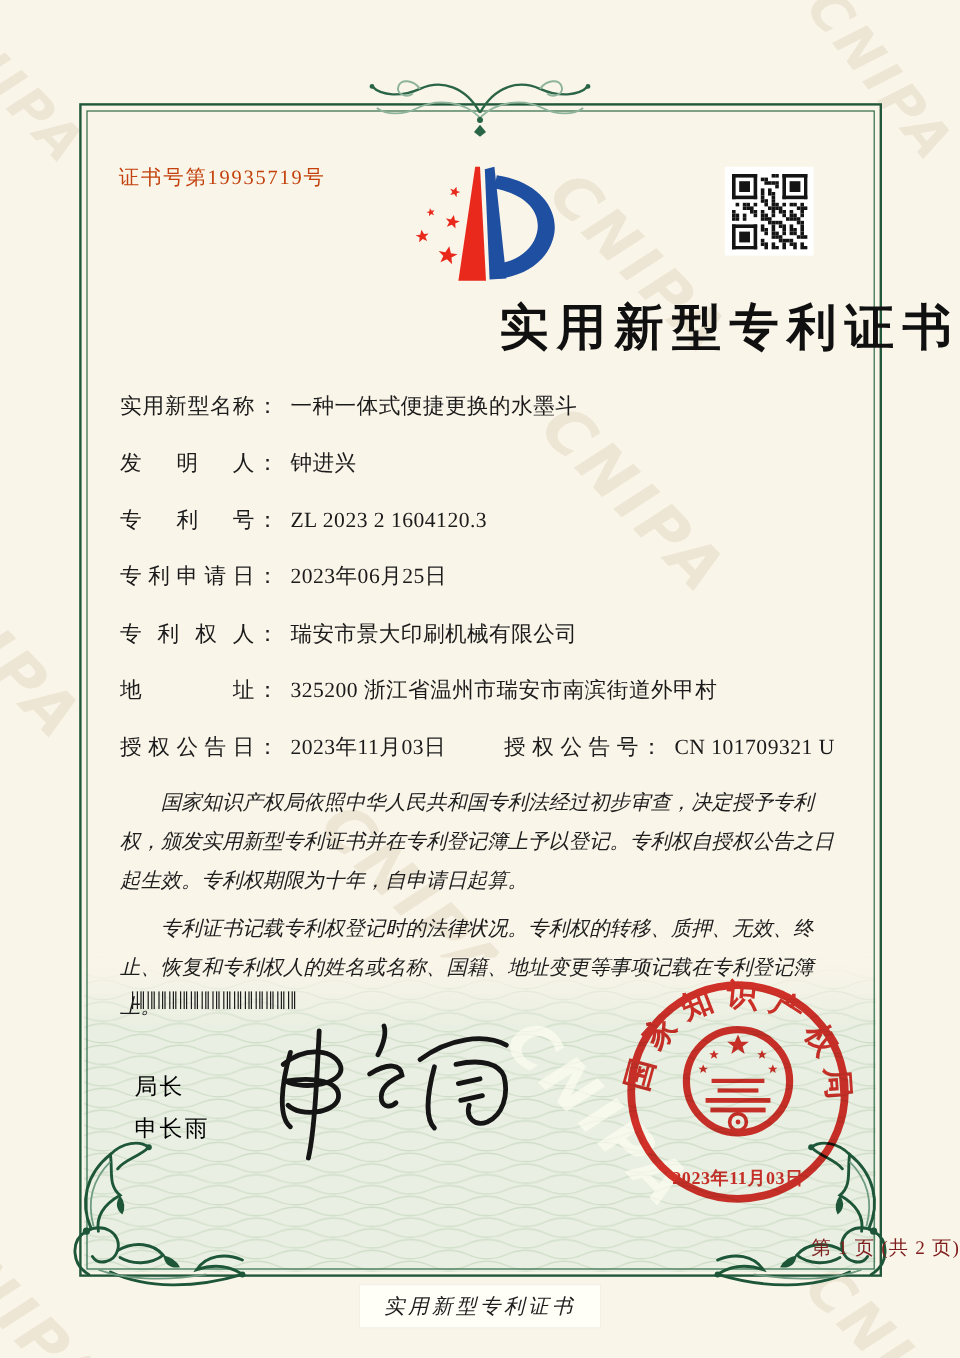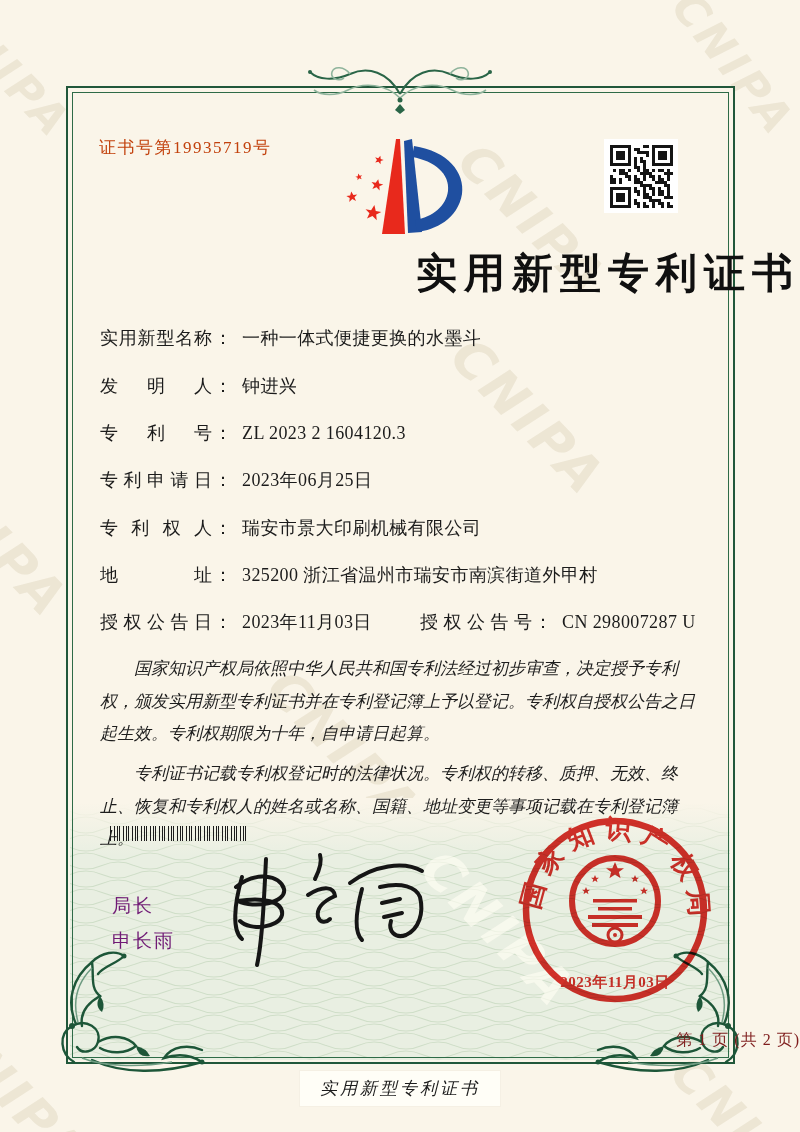--- a/index.html
+++ b/index.html
@@ -41,21 +41,21 @@
 
   .body-text{position:absolute;left:100px;top:650px;width:606px;font-size:17px;
              line-height:1.92;font-style:italic;color:#1d1d1d;}
   .body-text p{margin:3px 0 7px;text-indent:2em;}
 
   .bars{position:absolute;left:110px;top:826px;width:208px;height:15px;white-space:nowrap;
         overflow:hidden;font-size:0;}
   .bars i{display:inline-block;height:100%;background:#1c1c1c;}
 
   .sig-label{position:absolute;left:112px;font-family:Liberation Sans, sans-serif;
-             font-size:19px;color:#701a75;letter-spacing:2px;}
+             font-size:19px;color:#000000;letter-spacing:2px;}
 
   .page-info{position:absolute;left:0;top:1030px;width:100%;text-align:right;
              font-size:16px;letter-spacing:1px;color:#7f1d1d;}
 
   .cont-box{position:absolute;left:50%;top:1071px;transform:translateX(-50%);
             background:#fffef7;padding:6px 20px;font-size:17px;font-style:italic;
             letter-spacing:3px;color:#1d1d1d;box-shadow:0 0 0 1px rgba(0,0,0,0.02);}
 </style>
 </head>
 <body>
@@ -326,21 +326,21 @@
   </div>
   <div class="row" style="top:516px;font-family:Liberation Mono, monospace;">
     <span class="flabel">专利权人</span><span class="fcolon">：</span><span class="fvalue">瑞安市景大印刷机械有限公司</span>
   </div>
   <div class="row" style="top:563px;">
     <span class="flabel">地址</span><span class="fcolon">：</span><span class="fvalue">325200 浙江省温州市瑞安市南滨街道外甲村</span>
   </div>
   <div class="row" style="top:610px;">
     <span class="flabel">授权公告日</span><span class="fcolon">：</span><span class="fvalue">2023年11月03日</span>
     <span class="pair2">
-      <span class="flabel">授权公告号</span><span class="fcolon">：</span><span class="fvalue">CN 298007287 U</span>
+      <span class="flabel">授权公告号</span><span class="fcolon">：</span><span class="fvalue">CN 101709321 U</span>
     </span>
   </div>
 
   <div class="body-text">
     <p>国家知识产权局依照中华人民共和国专利法经过初步审查，决定授予专利权，颁发实用新型专利证书并在专利登记簿上予以登记。专利权自授权公告之日起生效。专利权期限为十年，自申请日起算。</p>
     <p>专利证书记载专利权登记时的法律状况。专利权的转移、质押、无效、终止、恢复和专利权人的姓名或名称、国籍、地址变更等事项记载在专利登记簿上。</p>
   </div>
 
   <div class="bars" id="barcode"><i style="width: 1px; margin-right: 3px;"></i><i style="width: 1px; margin-right: 2px;"></i><i style="width: 1px; margin-right: 1px;"></i><i style="width: 1px; margin-right: 3px;"></i><i style="width: 1px; margin-right: 2px;"></i><i style="width: 1px; margin-right: 1px;"></i><i style="width: 1px; margin-right: 3px;"></i><i style="width: 1px; margin-right: 2px;"></i><i style="width: 1px; margin-right: 1px;"></i><i style="width: 1px; margin-right: 3px;"></i><i style="width: 1px; margin-right: 2px;"></i><i style="width: 1px; margin-right: 1px;"></i><i style="width: 1px; margin-right: 3px;"></i><i style="width: 1px; margin-right: 2px;"></i><i style="width: 1px; margin-right: 1px;"></i><i style="width: 1px; margin-right: 3px;"></i><i style="width: 1px; margin-right: 2px;"></i><i style="width: 1px; margin-right: 1px;"></i><i style="width: 1px; margin-right: 3px;"></i><i style="width: 1px; margin-right: 2px;"></i><i style="width: 1px; margin-right: 1px;"></i><i style="width: 1px; margin-right: 3px;"></i><i style="width: 1px; margin-right: 2px;"></i><i style="width: 1px; margin-right: 1px;"></i><i style="width: 1px; margin-right: 3px;"></i><i style="width: 1px; margin-right: 2px;"></i><i style="width: 1px; margin-right: 1px;"></i><i style="width: 1px; margin-right: 3px;"></i><i style="width: 1px; margin-right: 2px;"></i><i style="width: 1px; margin-right: 1px;"></i><i style="width: 1px; margin-right: 3px;"></i><i style="width: 1px; margin-right: 2px;"></i><i style="width: 1px; margin-right: 1px;"></i><i style="width: 1px; margin-right: 3px;"></i><i style="width: 1px; margin-right: 2px;"></i><i style="width: 1px; margin-right: 1px;"></i><i style="width: 1px; margin-right: 3px;"></i><i style="width: 1px; margin-right: 2px;"></i><i style="width: 1px; margin-right: 1px;"></i><i style="width: 1px; margin-right: 3px;"></i><i style="width: 1px; margin-right: 2px;"></i><i style="width: 1px; margin-right: 1px;"></i><i style="width: 1px; margin-right: 3px;"></i><i style="width: 1px; margin-right: 2px;"></i><i style="width: 1px; margin-right: 1px;"></i><i style="width: 1px; margin-right: 3px;"></i></div>
 

